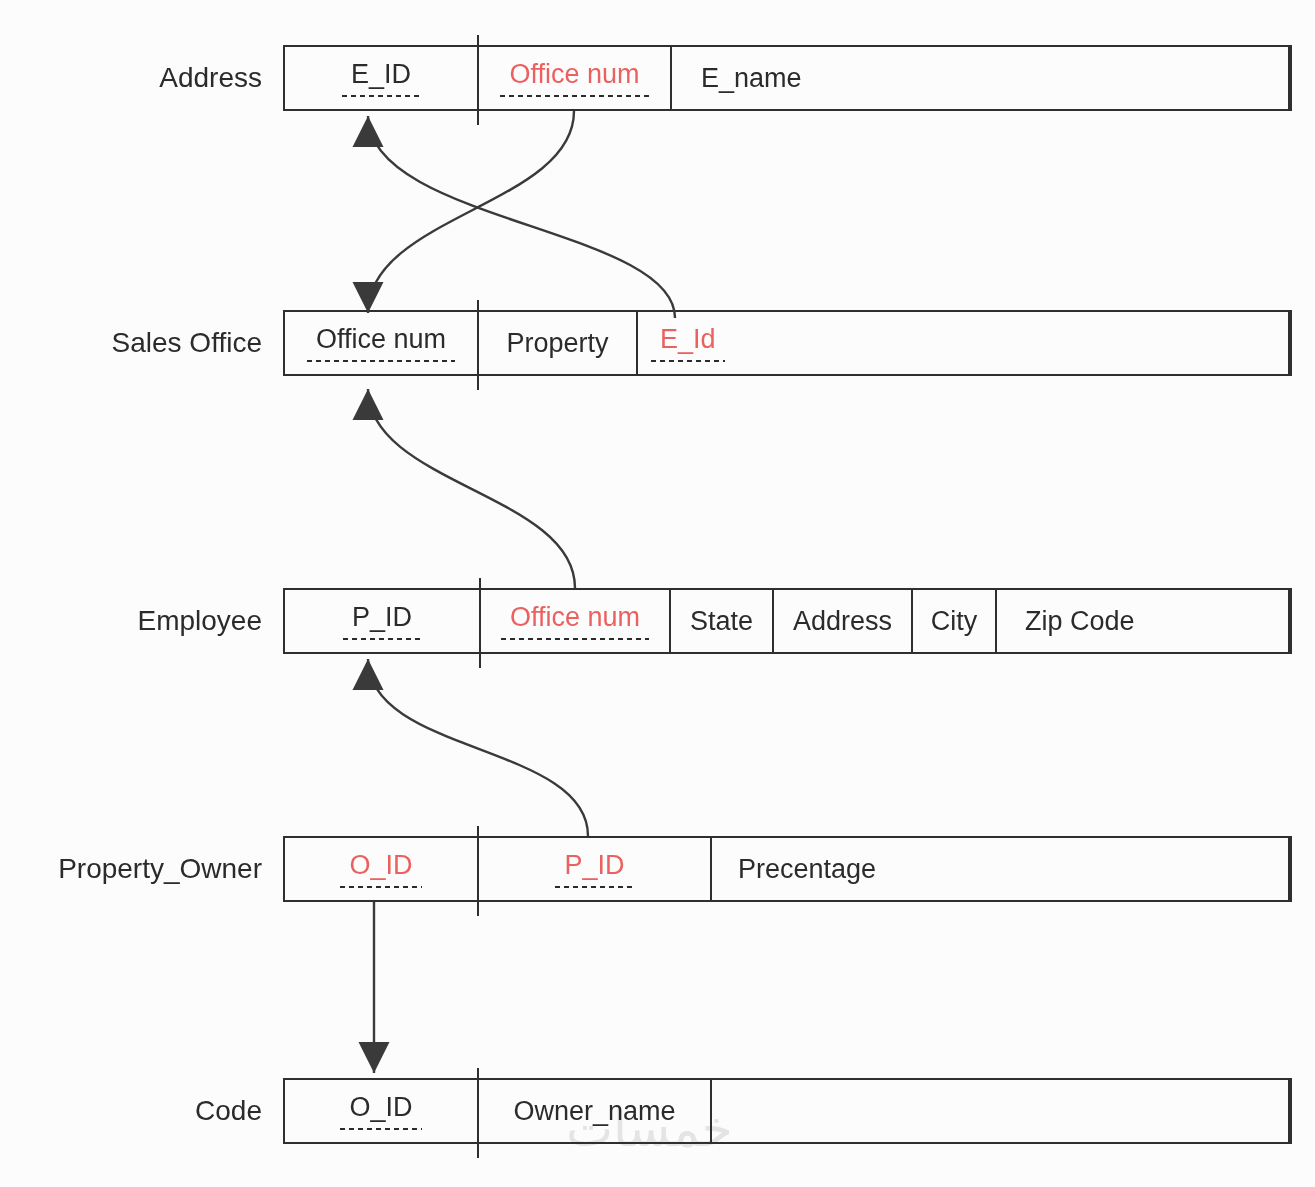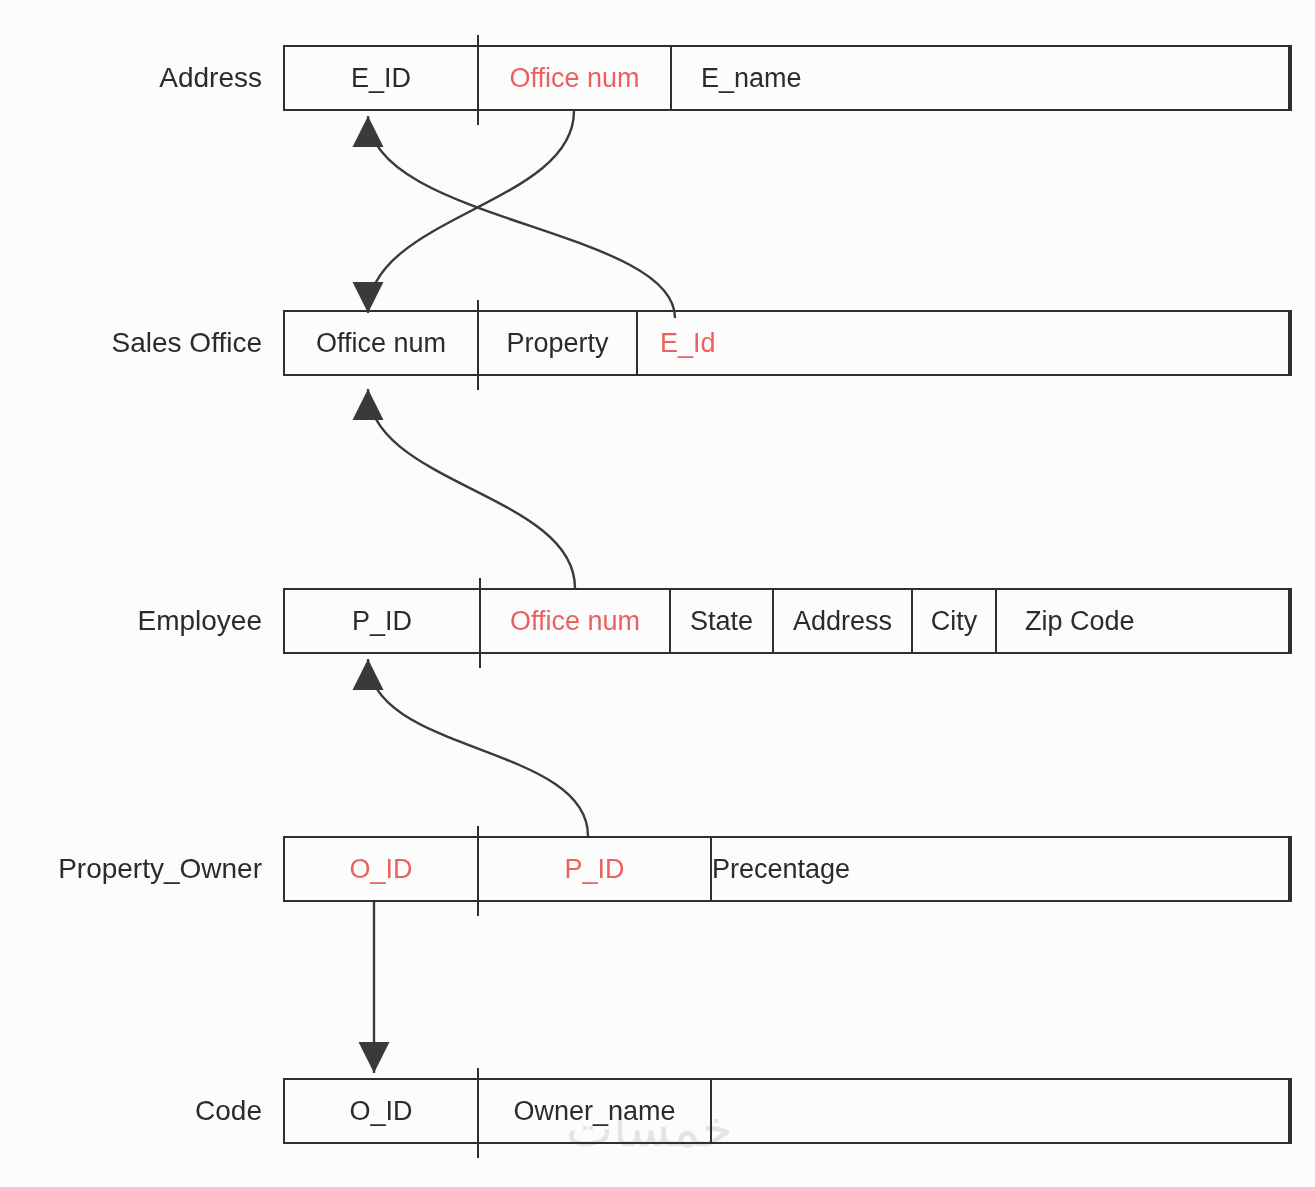--- a/index.html
+++ b/index.html
@@ -45,21 +45,21 @@
   }
   .cell{
     height:100%;
     display:flex;align-items:center;justify-content:center;
     font-size:27px;white-space:nowrap;
     border-right:2px solid var(--border);
   }
   .cell:last-child{border-right:none;}
   .cell.left{justify-content:flex-start;}
   .fk .txt{color:var(--fk);}
-  .attr{display:inline-flex;flex-direction:row;align-items:center;}
+  .attr{display:inline-flex;flex-direction:column;align-items:center;}
   .attr .dash{
     height:2px;margin-top:5px;width:calc(100% + 18px);
     background:repeating-linear-gradient(90deg,var(--text) 0 5px,transparent 5px 9px);
   }
   .talldiv{
     position:absolute;top:-12px;width:2px;height:90px;
     background:var(--border);
   }
   
   .wires{position:absolute;left:0;top:0;z-index:3;pointer-events:none;}
@@ -174,21 +174,21 @@
           <span class="txt">O_ID</span>
           <span class="dash"></span>
         </span>
       </div>
       <div class="cell fk" style="width:233px">
         <span class="attr">
           <span class="txt">P_ID</span>
           <span class="dash"></span>
         </span>
       </div>
-      <div class="cell left" style="flex:1;">
+      <div class="cell left" style="flex:1;padding-left:26px">
         <span class="attr nokey">
           <span class="txt">Precentage</span>
 
         </span>
       </div>
       <div class="talldiv" style="left:192px"></div>
     </div>
   </div>
 
   <div class="trow" style="top:1078px">

